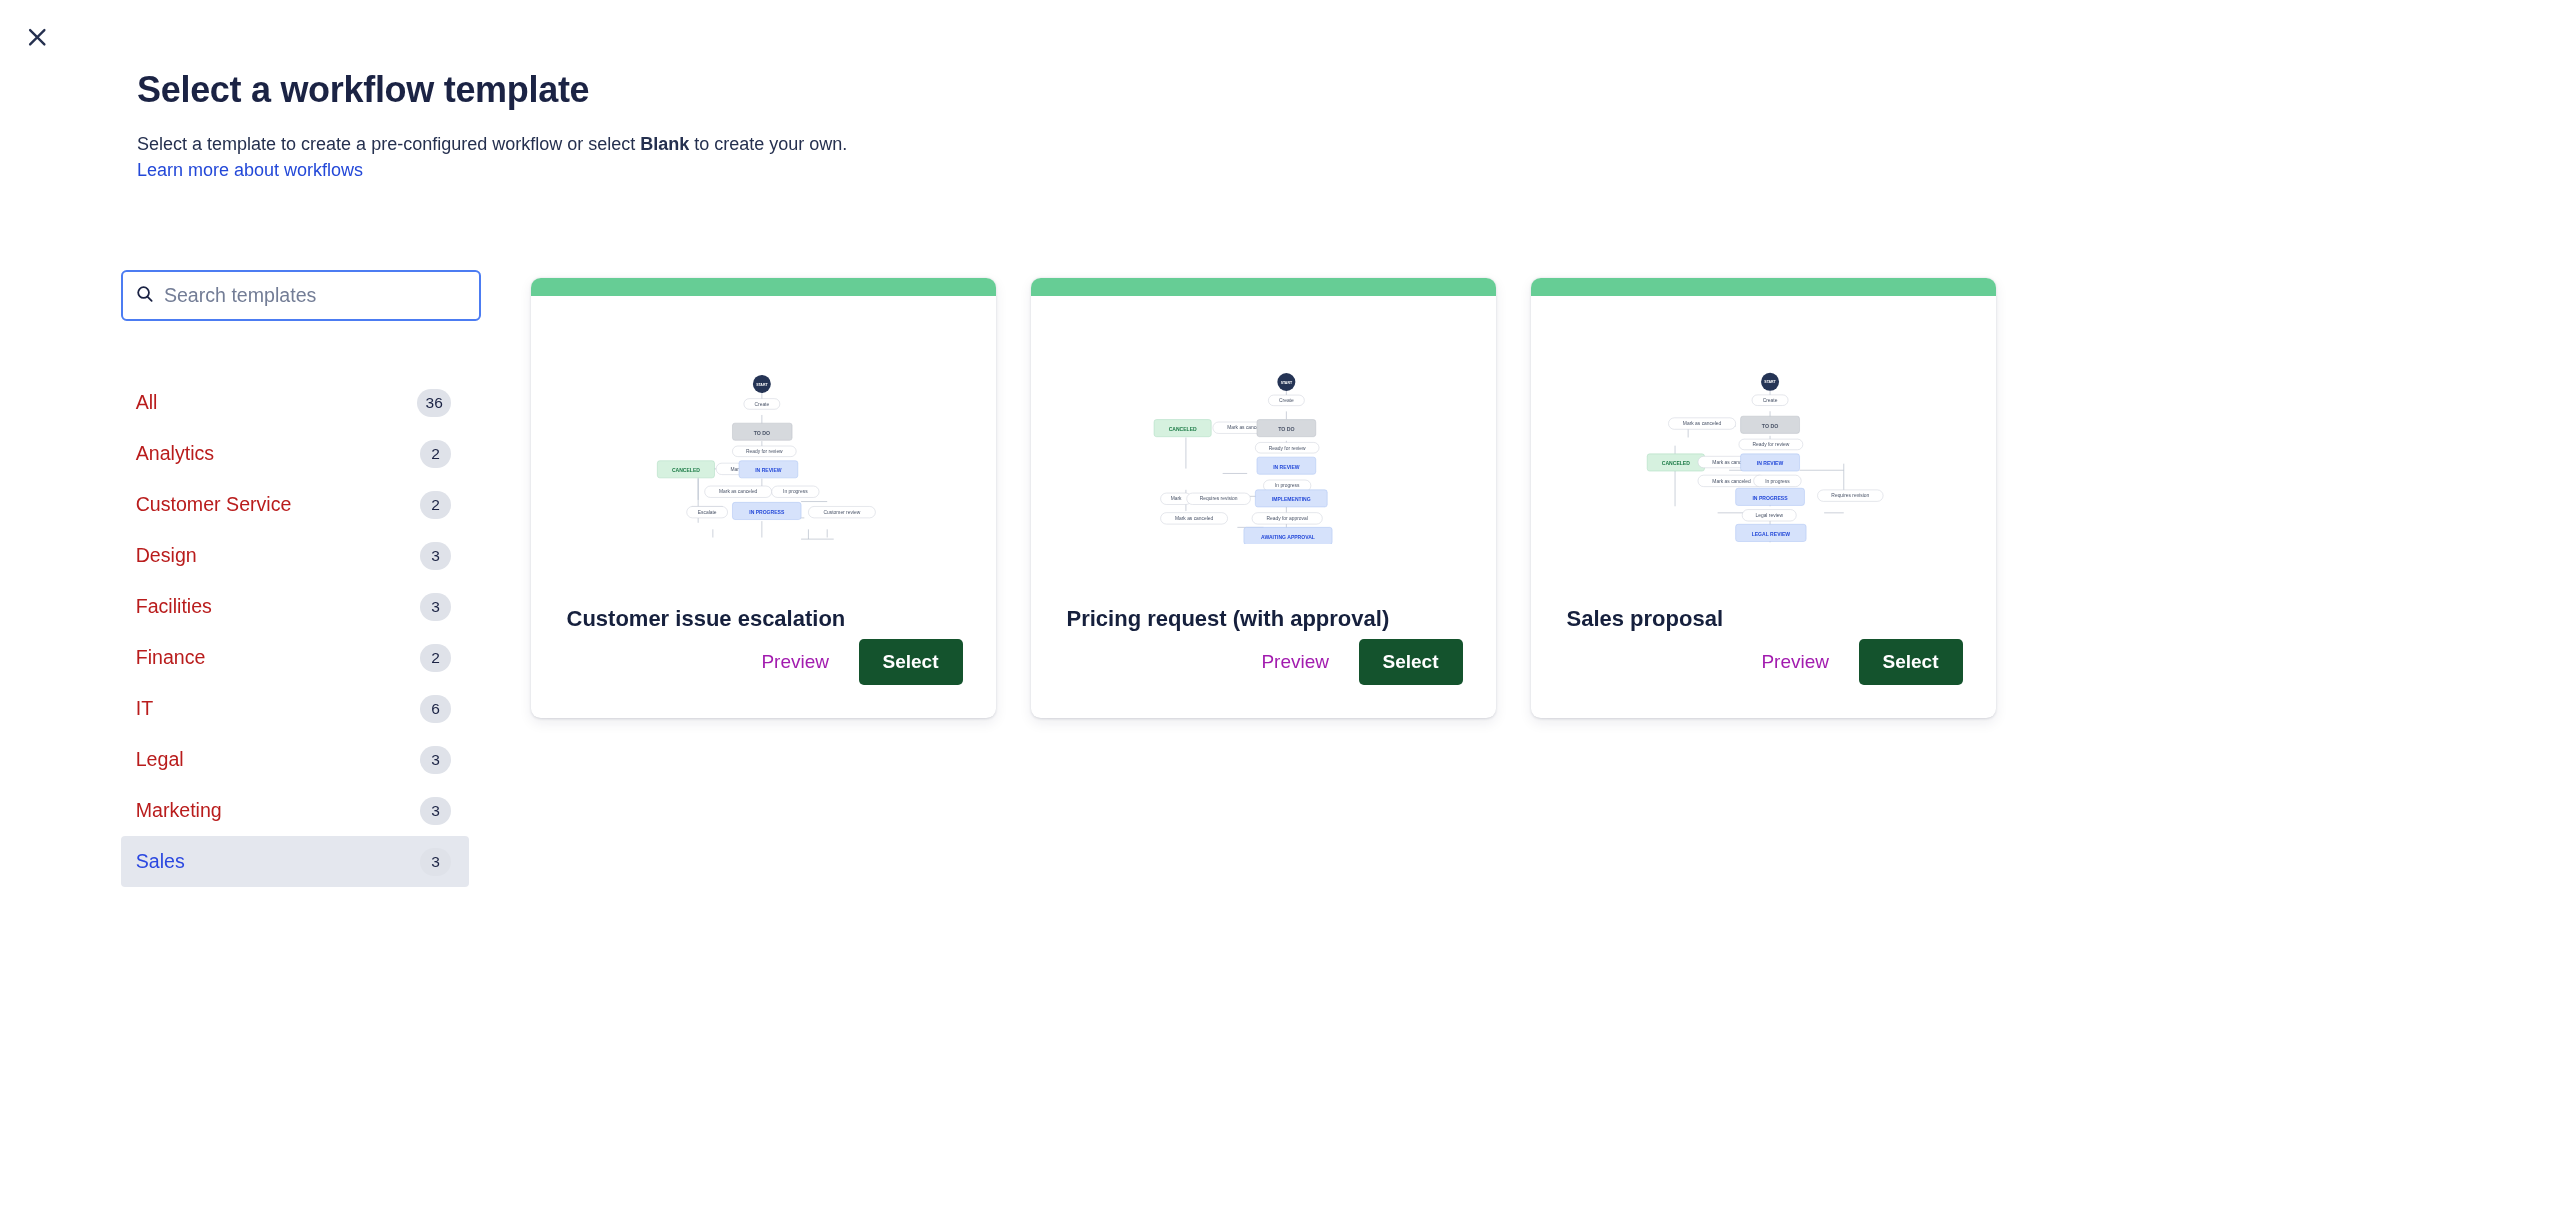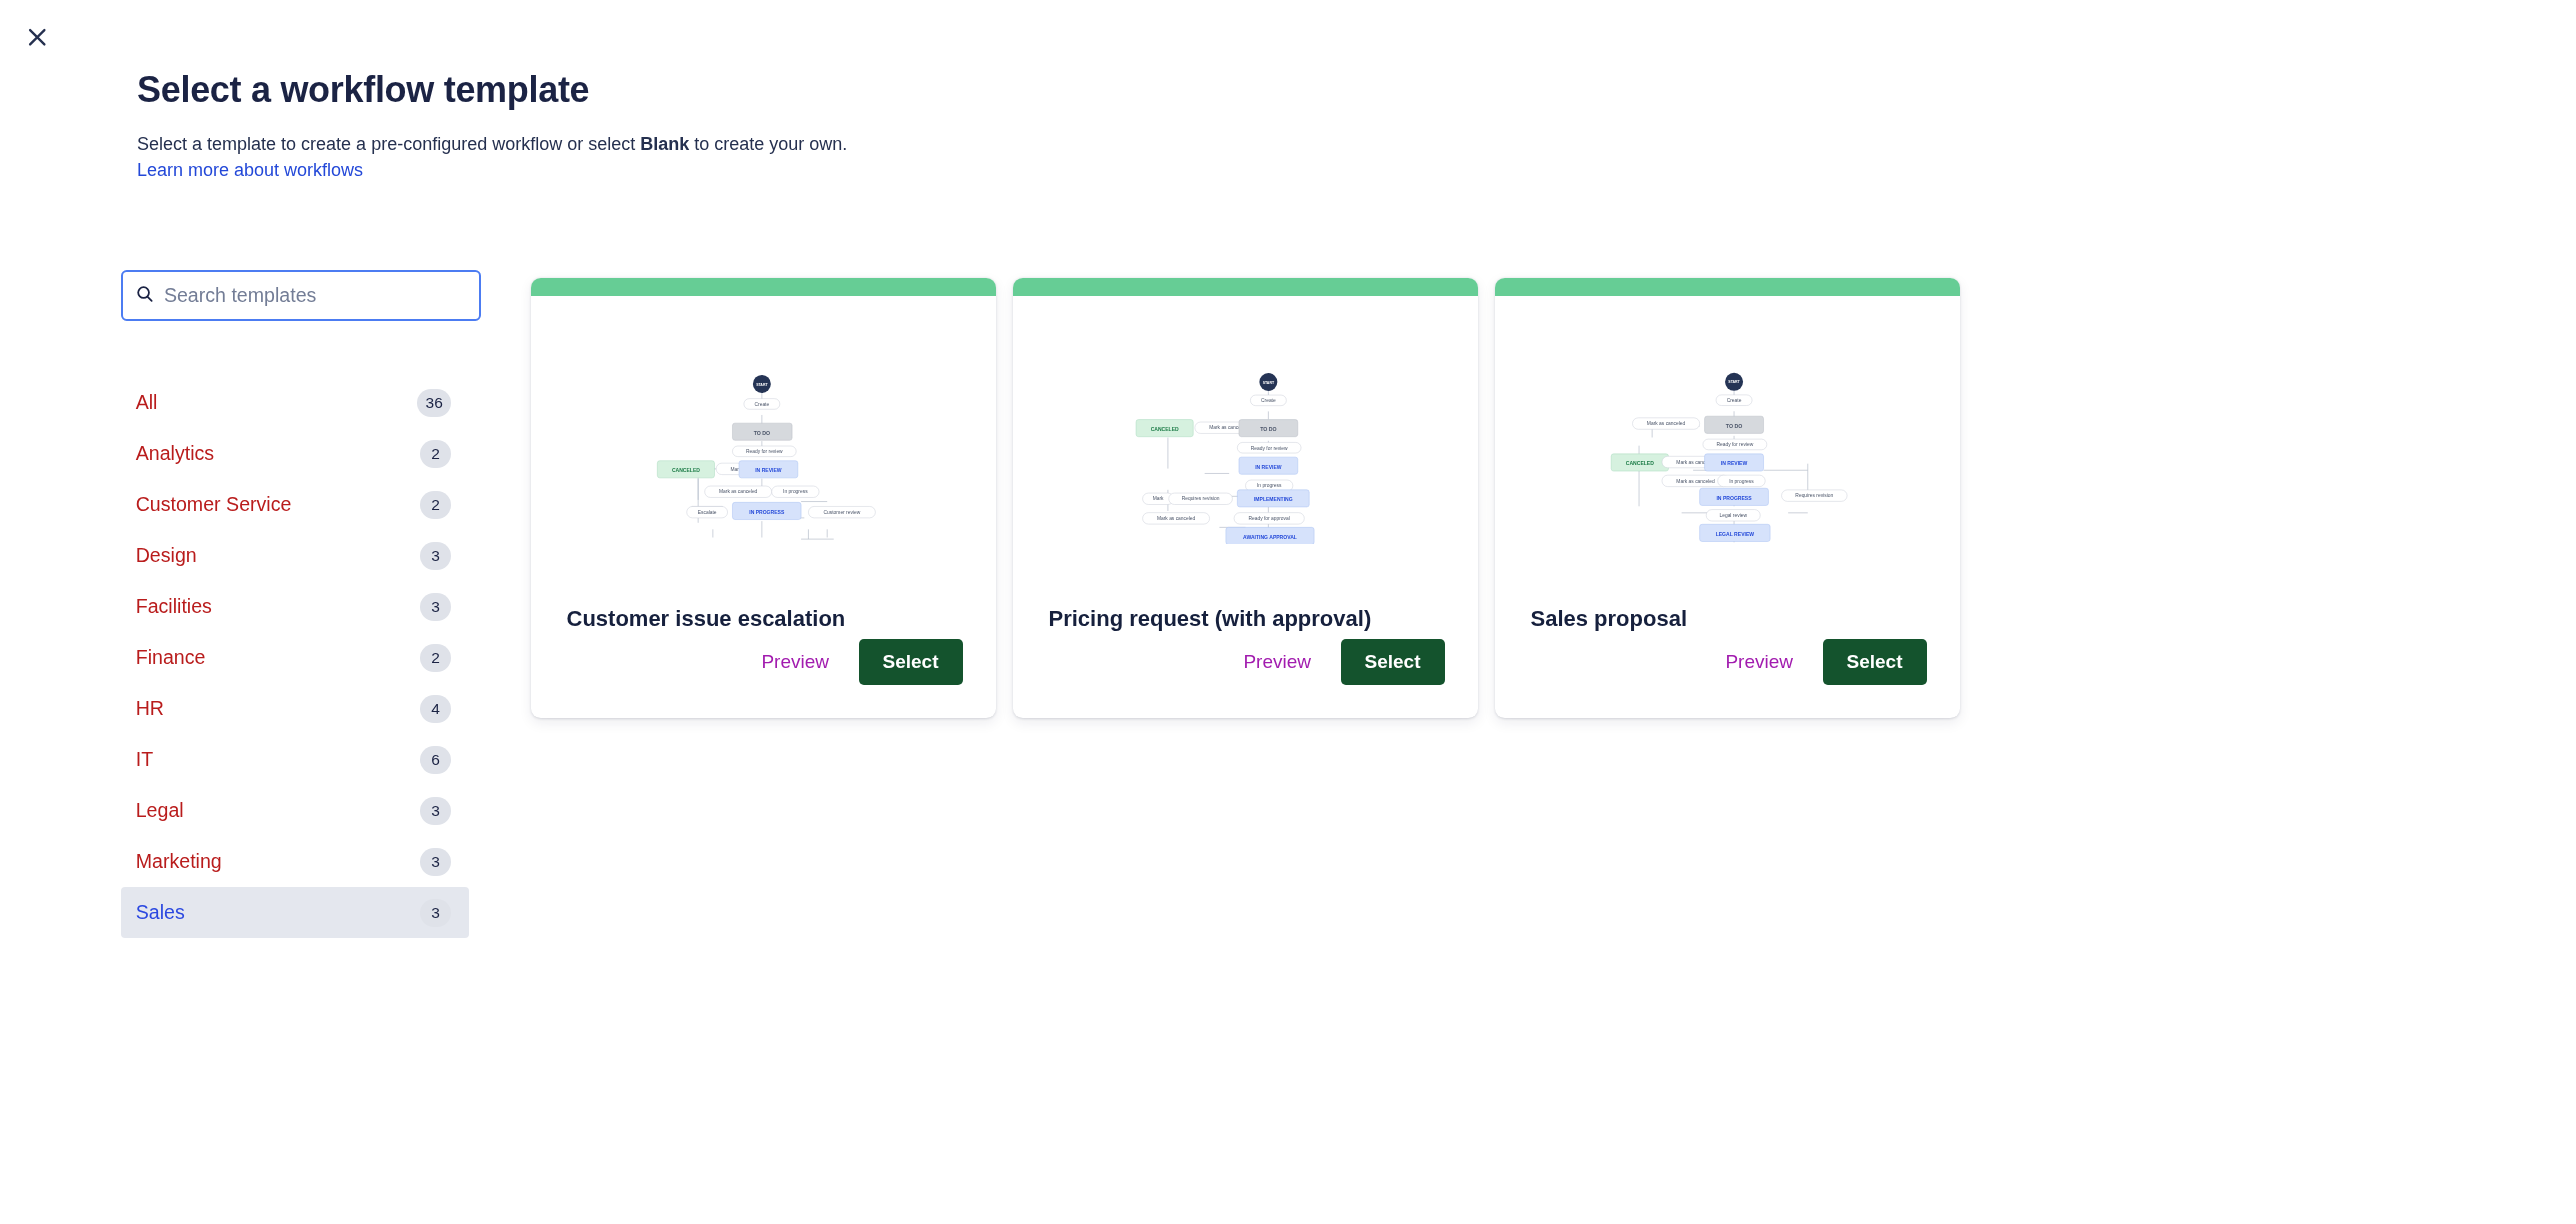--- a/index.html
+++ b/index.html
@@ -115,21 +115,21 @@
     height: 28px;
     display: flex;
     align-items: center;
     justify-content: center;
     padding: 0 8.2px;
   }
 
   
   #cards {
     display: flex;
-    gap: 17px;
+    gap: 35px;
     margin-left: 24.5px;
     padding-top: 8.2px;
   }
 
   .tpl-card {
     width: 465px;
     height: 440px;
     background: #ffffff;
     border-radius: 9.8px;
     box-shadow: 0 0.8px 2.5px rgba(20,30,60,.14), 0 4.9px 13px rgba(20,30,60,.08);
@@ -255,24 +255,20 @@
           <span class="cat-label">Design</span>
           <span class="cat-count">3</span>
         </div>
         <div class="cat-item">
           <span class="cat-label">Facilities</span>
           <span class="cat-count">3</span>
         </div>
         <div class="cat-item">
           <span class="cat-label">Finance</span>
           <span class="cat-count">2</span>
-        </div>
-        <div class="cat-item">
-          <span class="cat-label">HR</span>
-          <span class="cat-count">4</span>
         </div>
         <div class="cat-item">
           <span class="cat-label">IT</span>
           <span class="cat-count">6</span>
         </div>
         <div class="cat-item">
           <span class="cat-label">Legal</span>
           <span class="cat-count">3</span>
         </div>
         <div class="cat-item">

